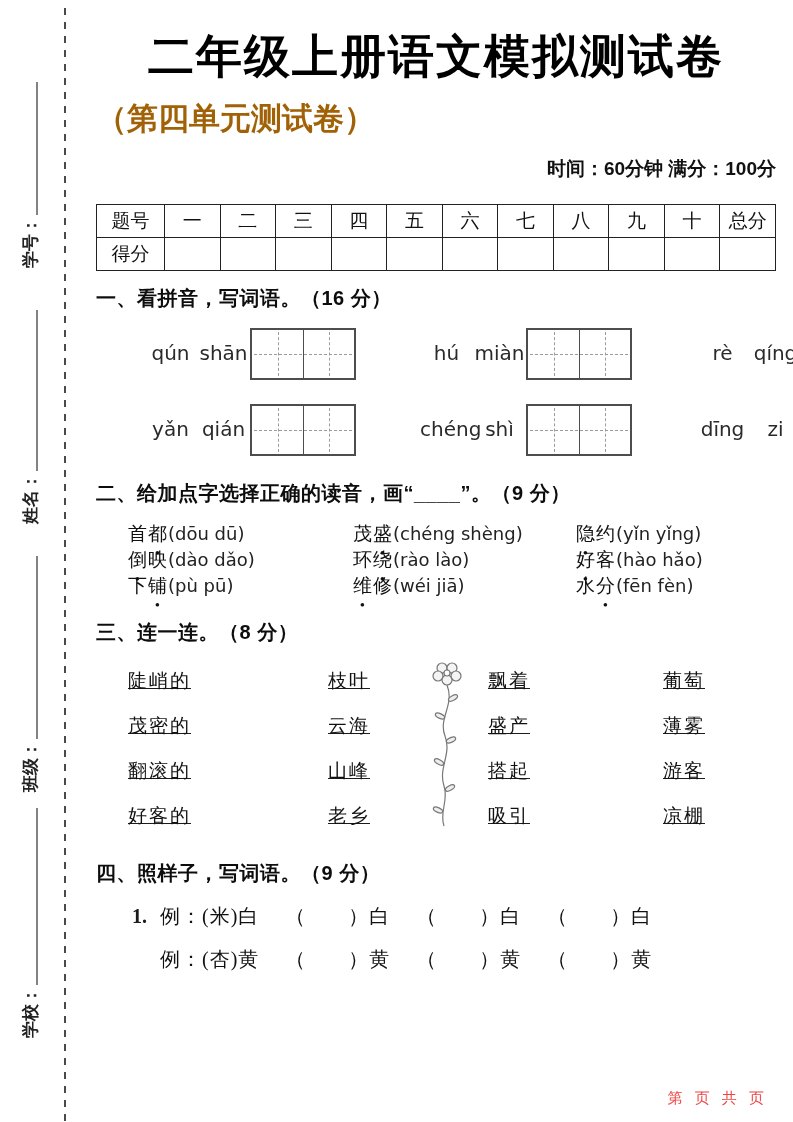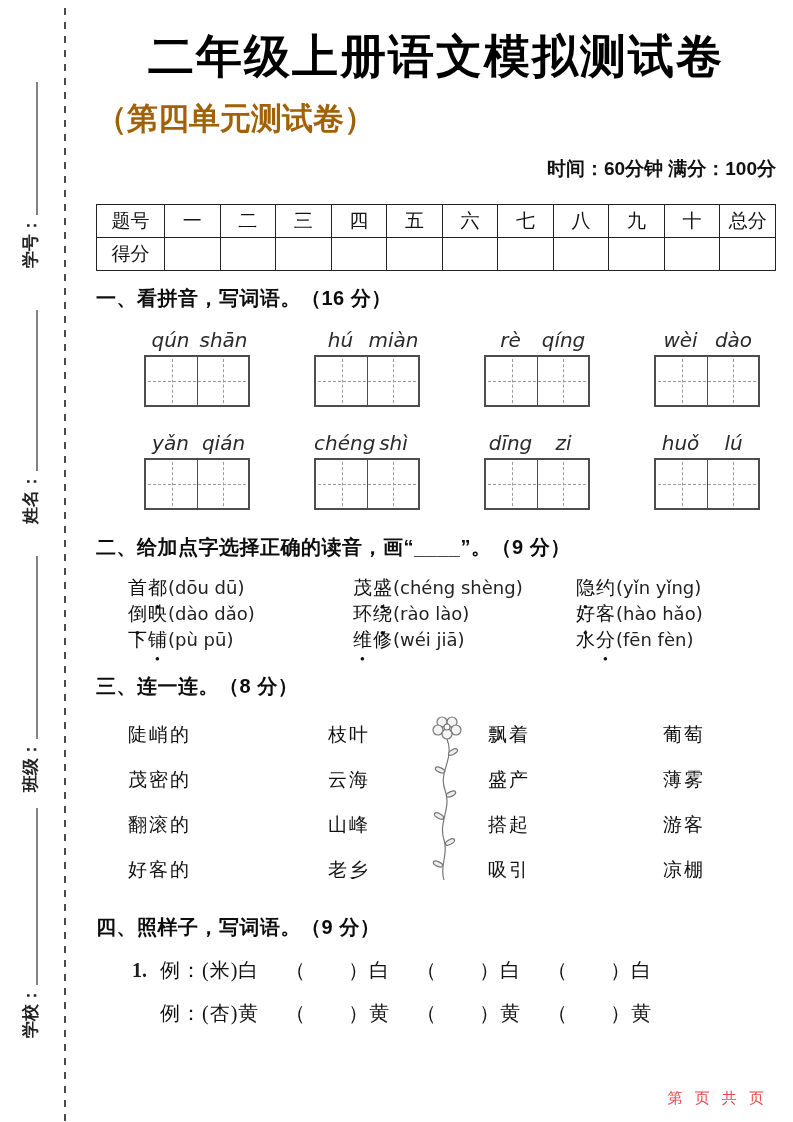--- a/index.html
+++ b/index.html
@@ -64,21 +64,21 @@
   .deco-lines.right { align-items:flex-start; margin-left:6px; }
   .ink-icon { position:relative; width:15px; height:15px; flex:0 0 auto; }
   .ink-icon::before { content:""; position:absolute; left:0; top:4px; width:9px; height:9px; background:#9b9b9b; border-radius:2px; }
   .ink-icon::after  { content:""; position:absolute; left:4px; top:0; width:10px; height:11px; background:#2c2c2c; border-radius:2px 6px 2px 6px; }
   .ink-icon.flip { transform:scaleX(-1); }
 
   .q-heading { margin-top:14px; font-size:20px; font-weight:800; color:#0d0d0d; letter-spacing:0.5px; }
 
   
   .pinyin-row { display:flex; margin:16px 0 0 48px; gap:64px; }
-  .pin-item { display:flex; flex-direction:column; align-items:center;font-style:italic; }
+  .pin-item { display:flex; flex-direction:row; align-items:center; }
   .pin-syllables { display:flex; margin-bottom:3px; }
   .pin-syllables span { width:53px; text-align:center; font-family:"DejaVu Sans", sans-serif; font-size:20px; color:#2a2a2a; }
   .pin-box { position:relative; width:106px; height:52px; border:2px solid #4d4d4d; background:#fff; }
   .pin-box .vs  { position:absolute; left:50%; top:0; bottom:0; width:0; border-left:1.6px solid #4d4d4d; }
   .pin-box .vd1 { position:absolute; left:25%; top:2px; bottom:2px; width:0; border-left:1.4px dashed #9b9b9b; }
   .pin-box .vd2 { position:absolute; left:75%; top:2px; bottom:2px; width:0; border-left:1.4px dashed #9b9b9b; }
   .pin-box .hd  { position:absolute; top:50%; left:2px; right:2px; height:0; border-top:1.4px dashed #9b9b9b; }
 
   
   .q2-grid {
@@ -89,21 +89,21 @@
   .q2-word { font-family:"Liberation Serif", serif; color:#111; letter-spacing:1px; }
   .q2-word .dotchar { position:relative; display:inline-block; }
   .q2-word .dotchar.dot::after {
     content:"•"; position:absolute; left:50%; transform:translateX(-50%);
     bottom:-15px; font-size:15px; color:#111;
   }
   .q2-opt { font-family:"DejaVu Sans", sans-serif; font-size:18px; color:#222; }
 
   
   .q3-wrap { position:relative; margin:12px 0 0 32px; }
-  .q3-grid { display:grid; grid-template-columns:200px 160px 175px auto; }
+  .q3-grid { display:grid; grid-template-columns:200px 160px 175px auto;text-decoration:underline; }
   .q3-grid .match-word {
     height:45px; line-height:45px;
     font-family:"Liberation Serif", serif; font-size:19px; letter-spacing:2px; color:#111;
   }
   .vine { position:absolute; left:300px; top:2px; }
 
   
   .q4-line { display:flex; align-items:baseline; margin:16px 0 0 36px; font-size:20px; }
   .q4-num { width:28px; font-family:"Liberation Serif", serif; font-weight:700; }
   .q4-part { font-family:"Liberation Serif", serif; color:#111; margin-right:26px; letter-spacing:1px; white-space:pre; }

